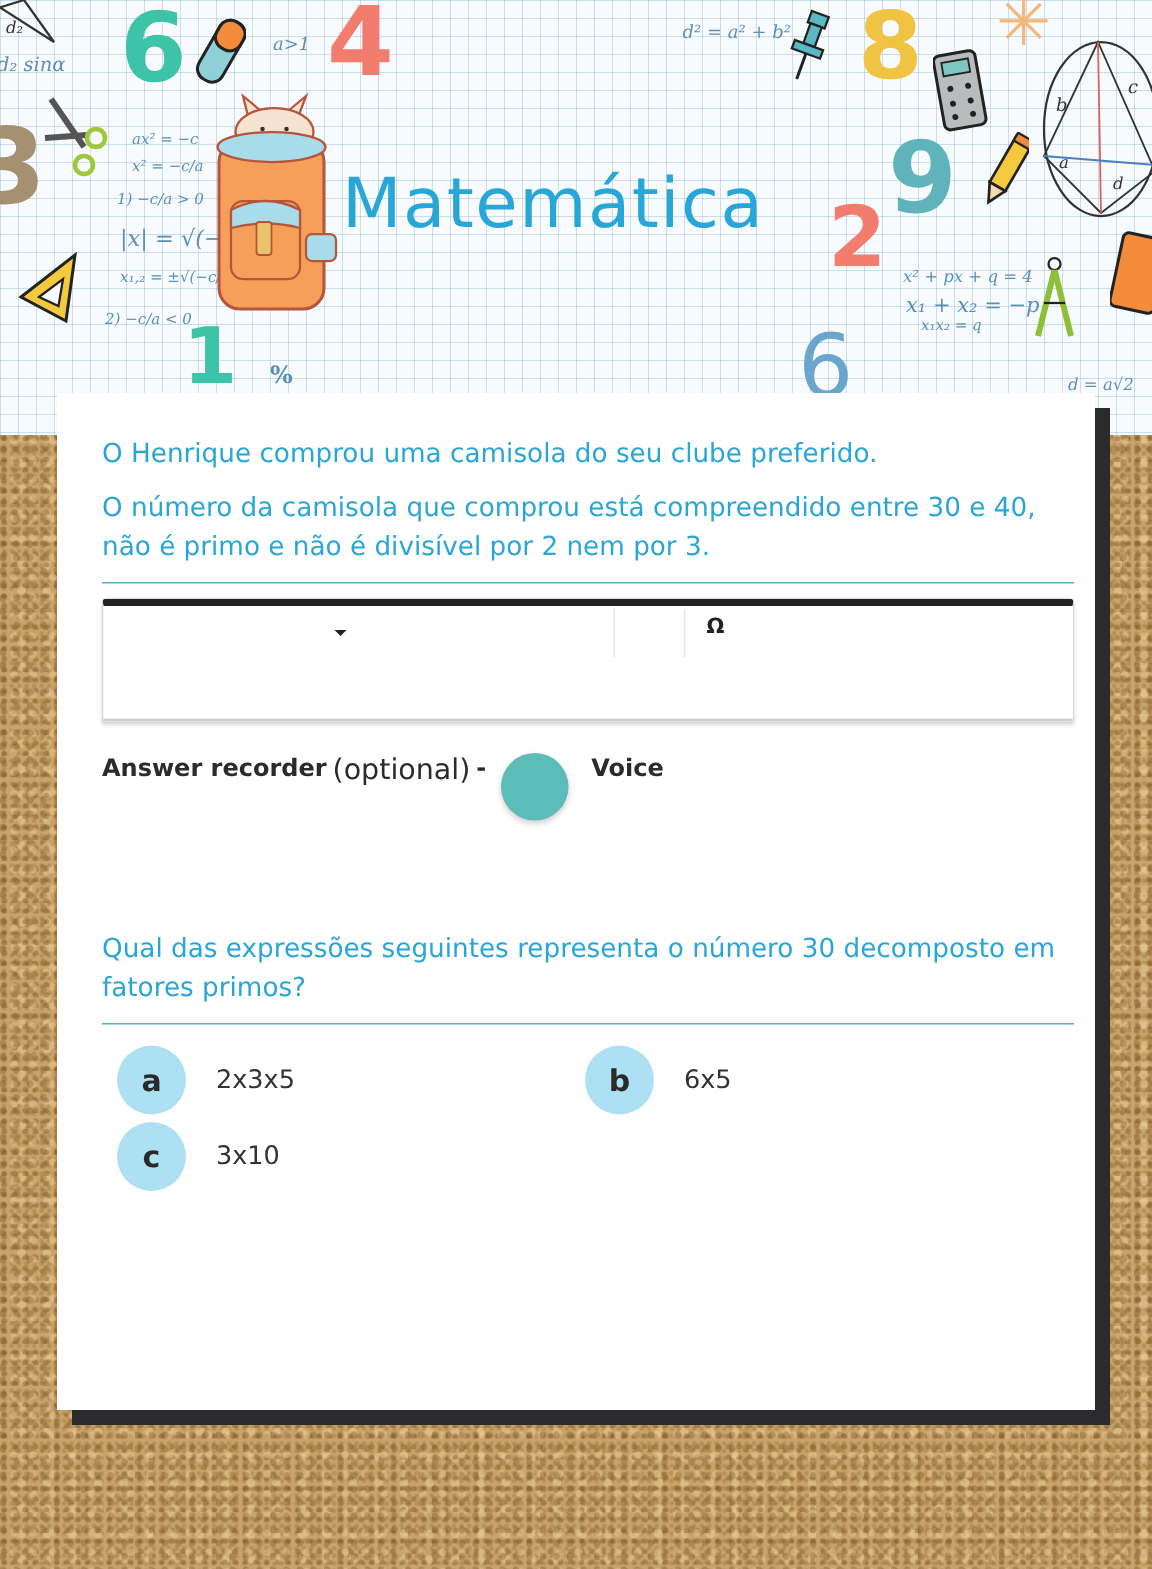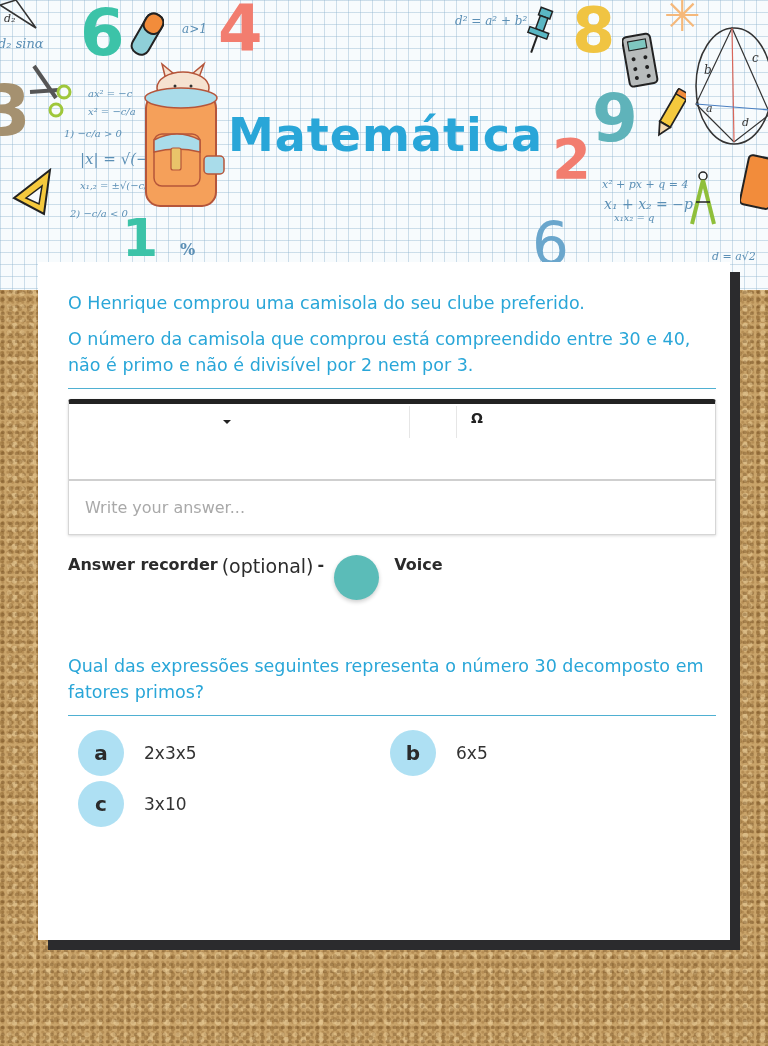--- a/index.html
+++ b/index.html
@@ -23,21 +23,21 @@
       background-color: #f7fbfd;
       background-image:
         linear-gradient(rgba(150,185,210,0.45) 1px, transparent 1px),
         linear-gradient(90deg, rgba(150,185,210,0.45) 1px, transparent 1px);
       background-size: 12px 12px;
       overflow: hidden;
     }
     .banner-title {
       position: absolute; left: 228px; top: 108px;
       font-family: "DejaVu Sans", sans-serif;
-      font-size: 46px; font-weight: bold; letter-spacing: 1px;
+      font-size: 46px; font-weight: normal; letter-spacing: 1px;
       color: #29a6d8;
     }
     .deco { position: absolute; font-family: "DejaVu Sans", sans-serif; font-weight: bold; }
     .formula { position: absolute; font-family: "DejaVu Serif", serif; font-style: italic; color: #5b8fb5; font-size: 12px; }
 
     .backpack { position: absolute; left: 140px; top: 60px; width: 86px; height: 150px; }
 
     
     .card-shadow {
       position: absolute; left: 48px; top: 272px; width: 692px; height: 678px;
@@ -90,21 +90,21 @@
     .rec-label { font-size: 16px; font-weight: bold; color: #2b2b2b; }
     .rec-opt { font-size: 19px; font-weight: normal; color: #2b2b2b; margin-left: 4px; }
     .rec-dash { font-size: 16px; font-weight: bold; color: #2b2b2b; margin-left: 4px; }
     .rec-btn {
       width: 45px; height: 45px; border-radius: 50%; background: #5bbcb8; margin-left: 10px;
       box-shadow: 0 2px 4px rgba(0,0,0,0.2); cursor: pointer; border: none;
     }
     .rec-voice { font-size: 16px; font-weight: bold; color: #2b2b2b; margin-left: 15px; }
 
     
-    .q2 { margin-top: 54px; }
+    .q2 { margin-top: 74px; }
     .options { position: relative; margin-top: 14px; height: 110px; }
     .option { position: absolute; display: flex; align-items: center; cursor: pointer; }
     .opt-badge {
       width: 46px; height: 46px; border-radius: 50%; background: #aee0f3;
       display: flex; align-items: center; justify-content: center;
       font-family: "DejaVu Sans", sans-serif; font-size: 20px; font-weight: bold; color: #2a2a2a;
     }
     .opt-text { margin-left: 20px; font-size: 17px; color: #333; font-family: "DejaVu Sans", sans-serif; }
   </style>
 </head>
@@ -118,21 +118,21 @@
   <span class="deco" style="left:-18px;top:70px;font-size:70px;color:#a59170;">3</span>
   <span class="deco" style="left:592px;top:80px;font-size:66px;color:#5fb3ba;">9</span>
   <span class="deco" style="left:552px;top:126px;font-size:56px;color:#f27d6f;">2</span>
   <span class="deco" style="left:122px;top:208px;font-size:52px;color:#3cc3a8;">1</span>
   <span class="deco" style="left:532px;top:210px;font-size:58px;color:#6aa6cc;font-weight:normal;">6</span>
 
   <span class="formula" style="left:182px;top:22px;">a&gt;1</span>
   <span class="formula" style="left:455px;top:14px;">d² = a² + b²</span>
   <span class="formula" style="left:88px;top:88px;font-size:10px;">ax² = −c</span>
   <span class="formula" style="left:88px;top:106px;font-size:10px;">x² = −c/a</span>
-  <span class="formula" style="left:64px;top:128px;font-size:10px;">1) −c/a &gt; 0</span>
+  <span class="formula" style="left:78px;top:128px;font-size:10px;">1) −c/a &gt; 0</span>
   <span class="formula" style="left:80px;top:150px;font-size:15px;">|x| = √(−c/a)</span>
   <span class="formula" style="left:80px;top:180px;font-size:10px;">x₁,₂ = ±√(−c/a)</span>
   <span class="formula" style="left:70px;top:208px;font-size:10px;">2) −c/a &lt; 0</span>
   <span class="formula" style="left:602px;top:178px;font-size:11px;">x² + px + q = 4</span>
   <span class="formula" style="left:604px;top:196px;font-size:14px;">x₁ + x₂ = −p</span>
   <span class="formula" style="left:614px;top:212px;font-size:10px;">x₁x₂ = q</span>
   <span class="formula" style="left:712px;top:250px;font-size:11px;">d = a√2</span>
   <span class="formula" style="left:4px;top:12px;font-size:11px;color:#333;">d₂</span>
   <span class="formula" style="left:-2px;top:36px;font-size:13px;">d₂ sinα</span>
   <span class="formula" style="left:180px;top:240px;font-size:16px;font-style:normal;font-weight:bold;">%</span>
@@ -242,21 +242,20 @@
 
     <div class="editor">
       <div class="toolbar">
         <div class="tb-dropdown">
           <span class="caret"></span>
         </div>
         <div class="tb-sep" style="left:340px;"></div>
         <div class="tb-sep" style="left:387px;"></div>
         <span class="tb-omega">Ω</span>
       </div>
-      <input class="answer" type="text" placeholder="Write your answer..." style="">
     </div>
 
     <div class="recorder">
       <span class="rec-label">Answer recorder</span>
       <span class="rec-opt">(optional)</span>
       <span class="rec-dash">-</span>
       <button class="rec-btn"></button>
       <span class="rec-voice">Voice</span>
     </div>
   </section>

